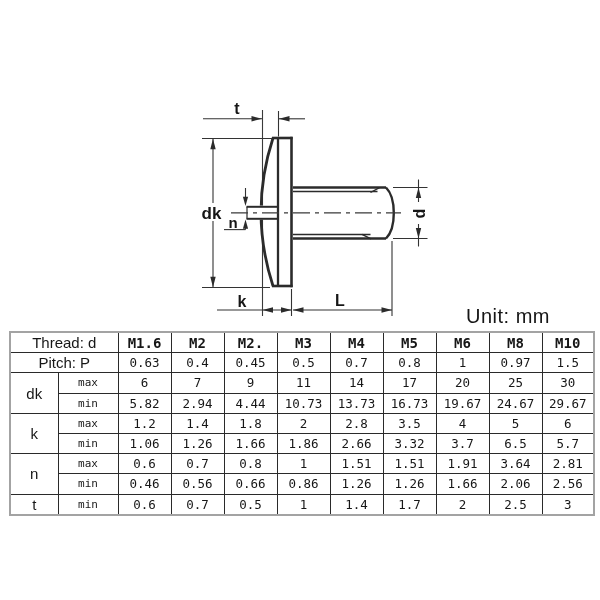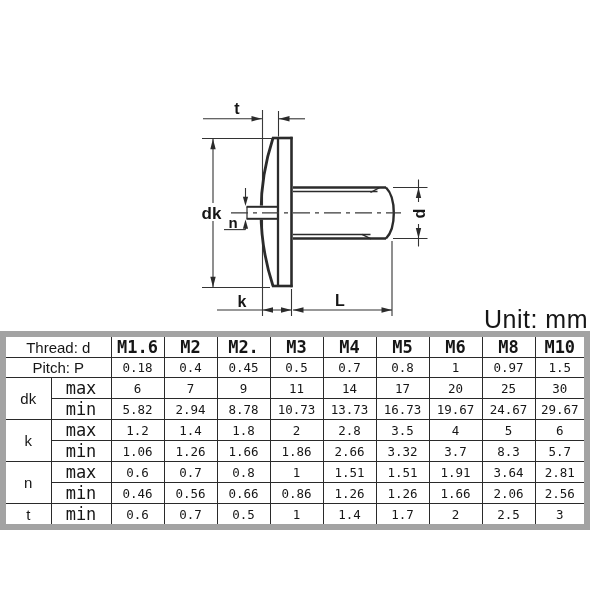--- a/index.html
+++ b/index.html
@@ -2,37 +2,37 @@
 <html><head>
 <meta charset="utf-8">
 <style>
   html,body { margin:0; padding:0; background:#fff; }
   #canvas {
     position:relative; width:600px; height:600px; background:#ffffff;
     font-family:"Liberation Sans", sans-serif; color:#1c1c1c; overflow:hidden;
   }
   #drawing { position:absolute; left:0; top:0; }
   #unit-label {
-    position:absolute; left:484px; top:305px; font-size:25px;
+    position:absolute; left:466px; top:305px; font-size:20px;
     letter-spacing:0.5px; color:#161616;
   }
   table.spec {
-    position:absolute; left:0; top:331px;
+    position:absolute; left:9px; top:331px;
     border-collapse:collapse; table-layout:fixed;
-    border:6px solid #a3a3a3;
+    border:2px solid #a3a3a3;
   }
   table.spec td {
     border:1.5px solid #2a2a2a; padding:0; text-align:center;
     vertical-align:middle; height:19.2px; overflow:hidden;
     color:#161616; background:#fff;
   }
   td.lbl  { font-family:"Liberation Sans", sans-serif; font-size:15px; }
-  td.sub  { font-family:"DejaVu Sans Mono", monospace; font-size:17px; }
+  td.sub  { font-family:"DejaVu Sans Mono", monospace; font-size:11px; }
   td.num  { font-family:"DejaVu Sans Mono", monospace; font-size:12.5px; }
-  td.size { font-family:"DejaVu Sans Mono", monospace; font-size:17px; font-weight:bold; }
+  td.size { font-family:"DejaVu Sans Mono", monospace; font-size:14px; font-weight:bold; }
   .dim-label { font-family:"Liberation Sans", sans-serif; font-weight:bold; fill:#161616; }
 </style>
 </head>
 <body>
 
 <div id="canvas">
 
   <svg id="drawing" width="600" height="330" viewBox="0 0 600 330">
     <g stroke-linecap="butt" fill="none">
 
@@ -160,21 +160,21 @@
       <td class="size">M2.</td>
       <td class="size">M3</td>
       <td class="size">M4</td>
       <td class="size">M5</td>
       <td class="size">M6</td>
       <td class="size">M8</td>
       <td class="size">M10</td>
     </tr>
     <tr>
       <td colspan="2" class="lbl">Pitch: P</td>
-      <td class="num">0.18</td>
+      <td class="num">0.63</td>
       <td class="num">0.4</td>
       <td class="num">0.45</td>
       <td class="num">0.5</td>
       <td class="num">0.7</td>
       <td class="num">0.8</td>
       <td class="num">1</td>
       <td class="num">0.97</td>
       <td class="num">1.5</td>
     </tr>
     <tr>
@@ -187,21 +187,21 @@
       <td class="num">14</td>
       <td class="num">17</td>
       <td class="num">20</td>
       <td class="num">25</td>
       <td class="num">30</td>
     </tr>
     <tr>
       <td class="sub">min</td>
       <td class="num">5.82</td>
       <td class="num">2.94</td>
-      <td class="num">8.78</td>
+      <td class="num">4.44</td>
       <td class="num">10.73</td>
       <td class="num">13.73</td>
       <td class="num">16.73</td>
       <td class="num">19.67</td>
       <td class="num">24.67</td>
       <td class="num">29.67</td>
     </tr>
     <tr>
       <td rowspan="2" class="lbl">k</td>
       <td class="sub">max</td>
@@ -217,21 +217,21 @@
     </tr>
     <tr>
       <td class="sub">min</td>
       <td class="num">1.06</td>
       <td class="num">1.26</td>
       <td class="num">1.66</td>
       <td class="num">1.86</td>
       <td class="num">2.66</td>
       <td class="num">3.32</td>
       <td class="num">3.7</td>
-      <td class="num">8.3</td>
+      <td class="num">6.5</td>
       <td class="num">5.7</td>
     </tr>
     <tr>
       <td rowspan="2" class="lbl">n</td>
       <td class="sub">max</td>
       <td class="num">0.6</td>
       <td class="num">0.7</td>
       <td class="num">0.8</td>
       <td class="num">1</td>
       <td class="num">1.51</td>

